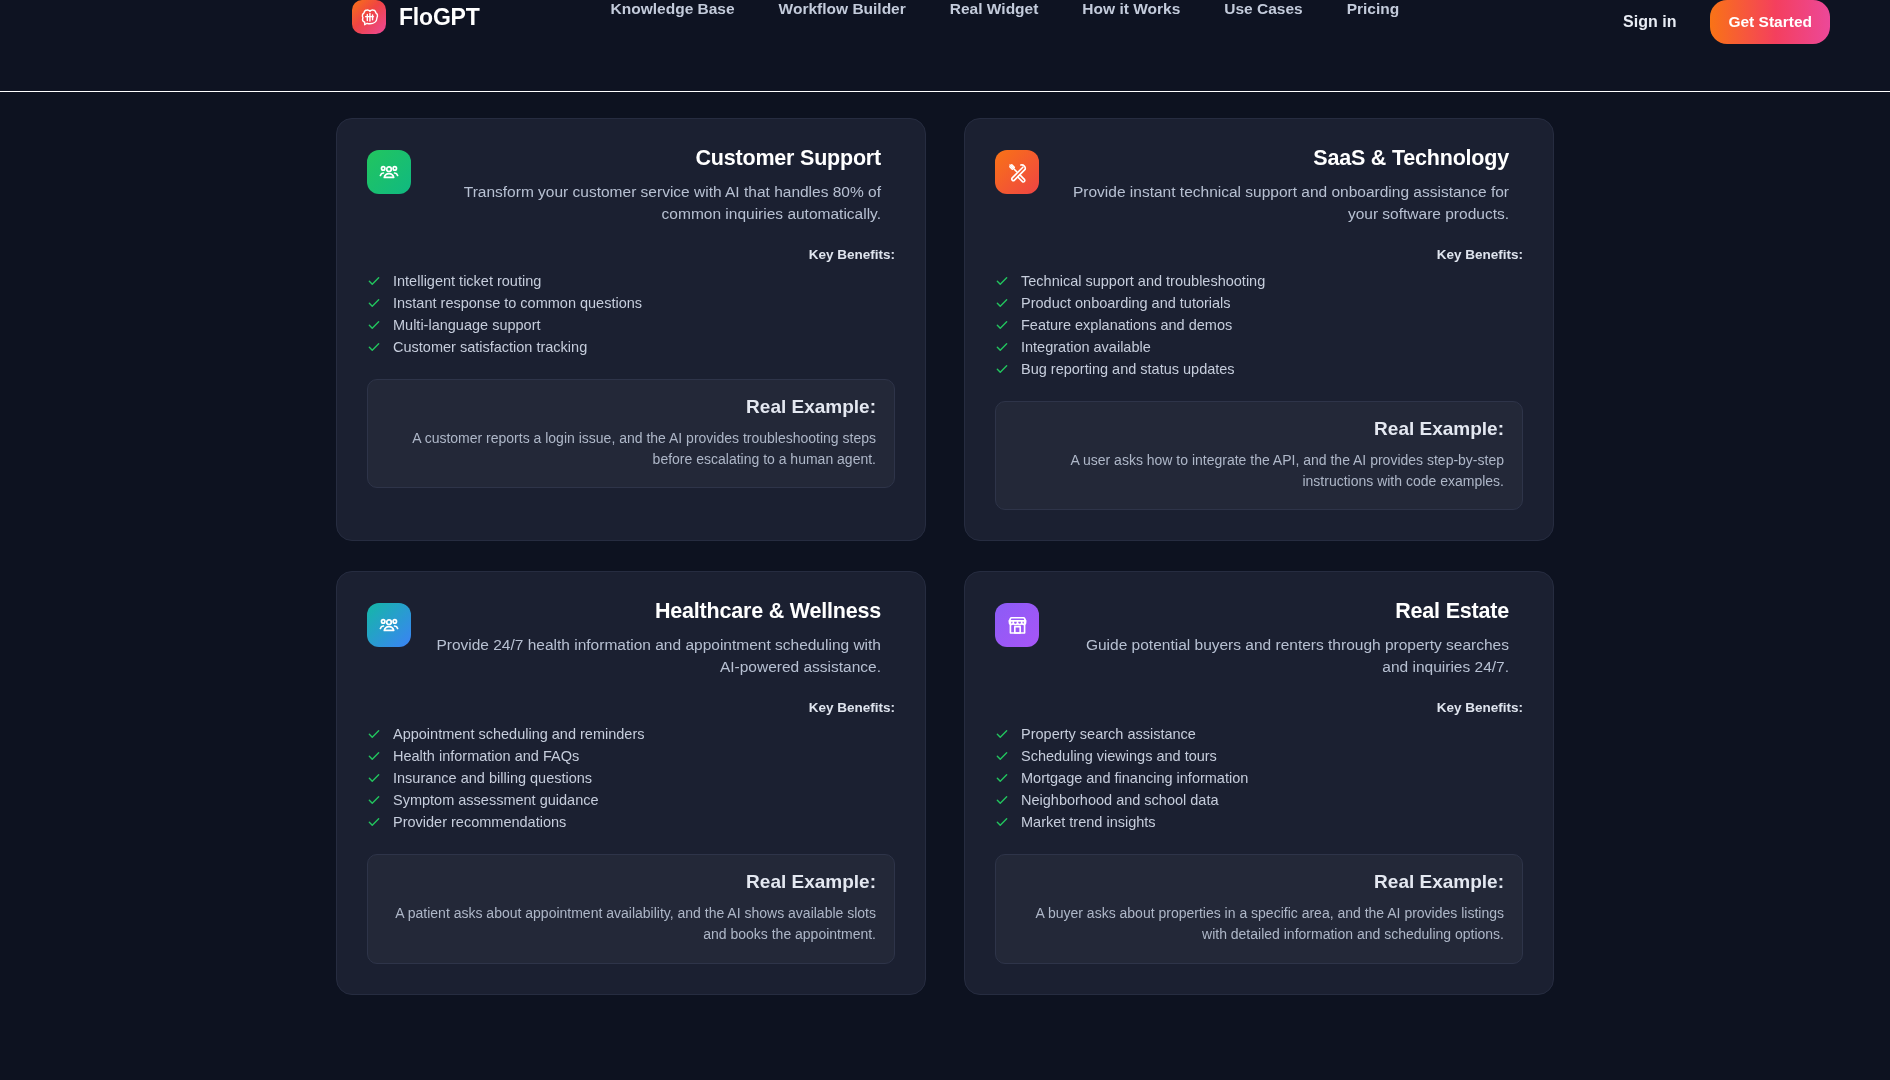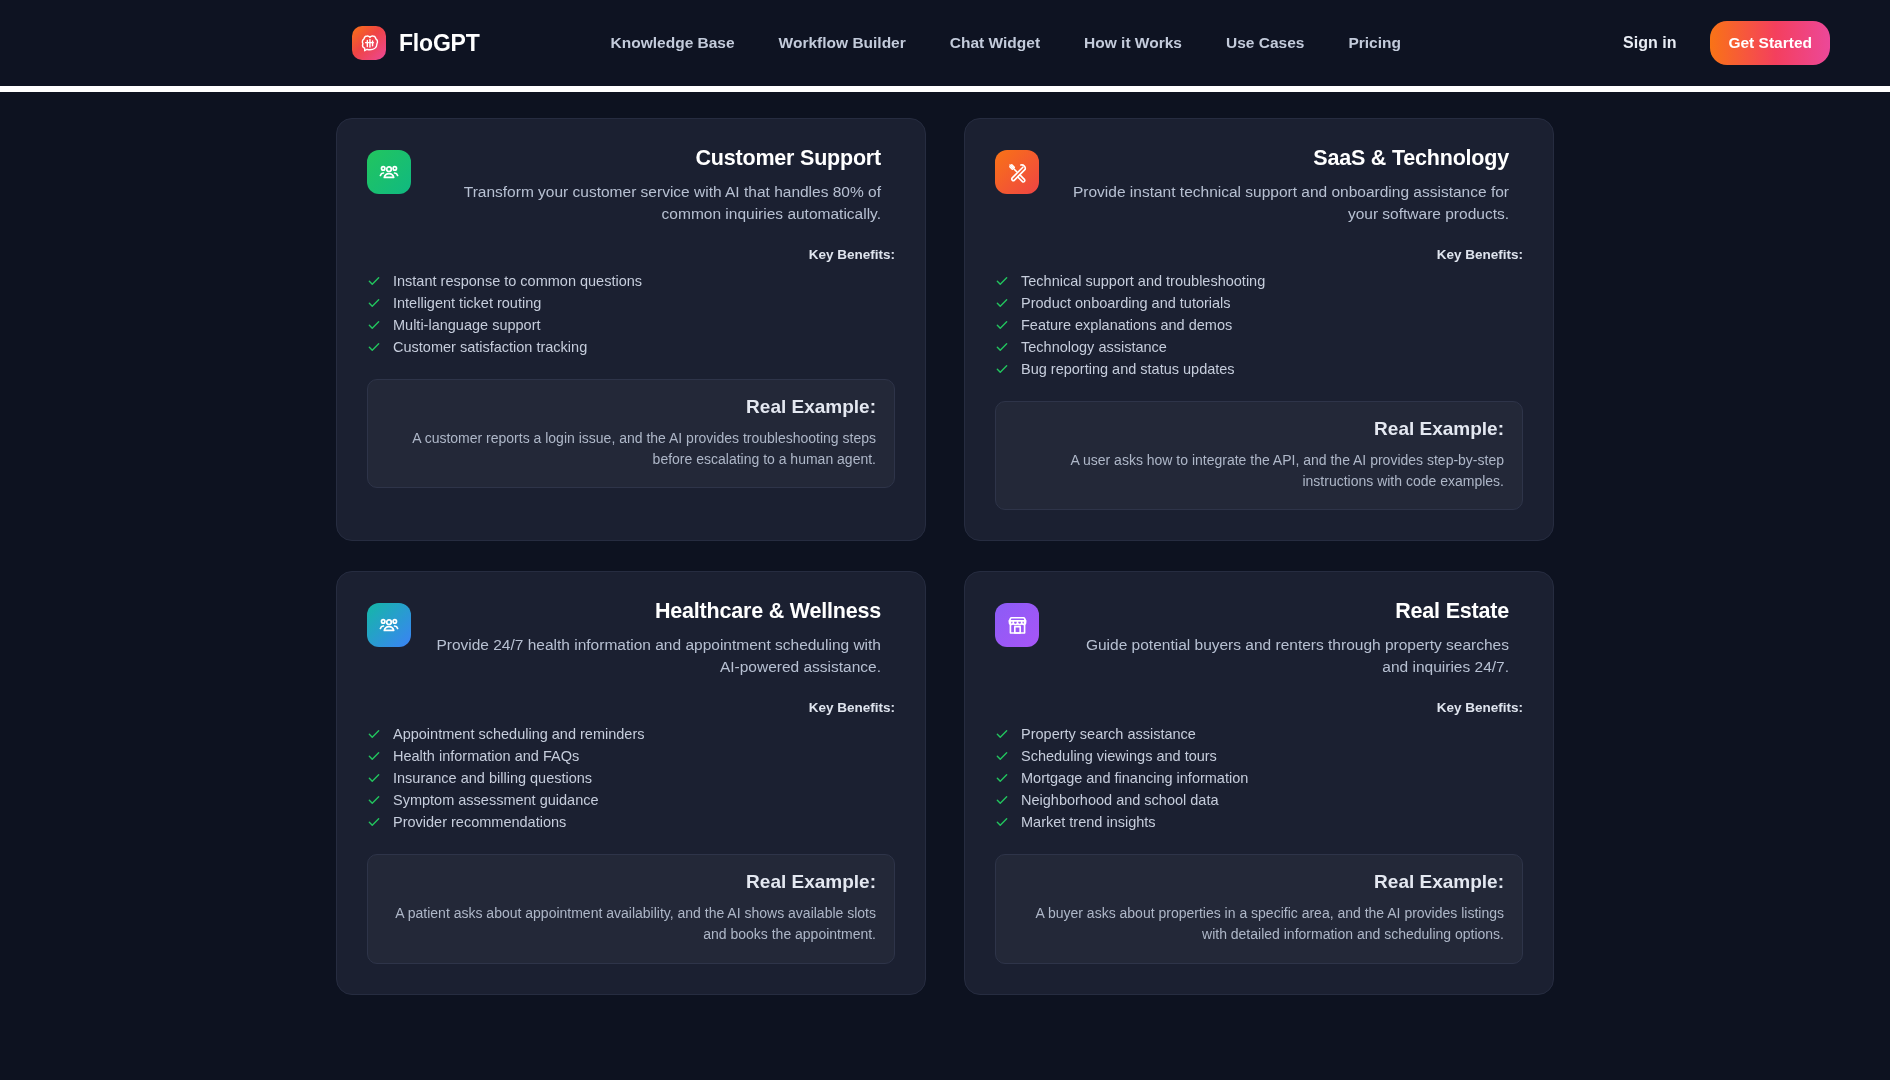--- a/index.html
+++ b/index.html
@@ -9,23 +9,23 @@
     height: 1080px;
     background: #0d1220;
     font-family: "Liberation Sans", sans-serif;
     color: #e6e9f0;
     overflow: hidden;
   }
 
   
   .header {
     height: 92px;
-    border-bottom: 6px solid #ffffff;
+    border-bottom: 1px solid #ffffff;
     display: flex;
-    align-items: center;
+    align-items: flex-start;
     padding: 0 60px 0 352px;
     background: #0e1322;
   }
 
   .brand { display: flex; align-items: center; gap: 13px; }
 
   .brand-logo {
     width: 34px; height: 34px;
     border-radius: 10px;
     background: linear-gradient(135deg, #f97316 0%, #ef4444 45%, #ec4899 100%);
@@ -191,21 +191,21 @@
         <path d="M20.5 12.2a4 4 0 0 0-1.3-5.6 3.6 3.6 0 0 0-3.4-3.1 3.7 3.7 0 0 0-3.3 1.4 3.7 3.7 0 0 0-3.3-1.4A3.6 3.6 0 0 0 5.8 6.6a4 4 0 0 0-1.3 5.6 4 4 0 0 0 2 5.2v2.9l2.7-1.7a8 8 0 0 0 3.3.6c4 0 8-2.3 8-7z"></path>
         <path d="M9.5 8.5v7M12.5 7.5v8.5M15.5 9v5.5M7.5 11h9"></path>
       </svg>
     </span>
     <span class="brand-name">FloGPT</span>
   </div>
 
   <nav class="nav">
     <span class="nav-link">Knowledge Base</span>
     <span class="nav-link">Workflow Builder</span>
-    <span class="nav-link">Chat Widget</span>
+    <span class="nav-link">Real Widget</span>
     <span class="nav-link">How it Works</span>
     <span class="nav-link">Use Cases</span>
     <span class="nav-link">Pricing</span>
   </nav>
 
   <div class="header-right">
     <span class="signin">Sign in</span>
     <button class="get-started">Get Started</button>
   </div>
 </div>
@@ -230,29 +230,29 @@
         </div>
       </div>
       <div class="benefits-label">Key Benefits:</div>
       <ul class="benefits">
         <li class="benefit">
             <span class="check">
               <svg width="14" height="14" viewBox="0 0 24 24" fill="none" stroke="currentColor" stroke-width="2.4" stroke-linecap="round" stroke-linejoin="round">
                 <path d="M4 12.5l5 5L20 6.5"></path>
               </svg>
             </span>
+            <span class="benefit-text">Intelligent ticket routing</span>
+          </li>
+        <li class="benefit">
+            <span class="check">
+              <svg width="14" height="14" viewBox="0 0 24 24" fill="none" stroke="currentColor" stroke-width="2.4" stroke-linecap="round" stroke-linejoin="round">
+                <path d="M4 12.5l5 5L20 6.5"></path>
+              </svg>
+            </span>
             <span class="benefit-text">Instant response to common questions</span>
-          </li>
-        <li class="benefit">
-            <span class="check">
-              <svg width="14" height="14" viewBox="0 0 24 24" fill="none" stroke="currentColor" stroke-width="2.4" stroke-linecap="round" stroke-linejoin="round">
-                <path d="M4 12.5l5 5L20 6.5"></path>
-              </svg>
-            </span>
-            <span class="benefit-text">Intelligent ticket routing</span>
           </li>
         <li class="benefit">
             <span class="check">
               <svg width="14" height="14" viewBox="0 0 24 24" fill="none" stroke="currentColor" stroke-width="2.4" stroke-linecap="round" stroke-linejoin="round">
                 <path d="M4 12.5l5 5L20 6.5"></path>
               </svg>
             </span>
             <span class="benefit-text">Multi-language support</span>
           </li>
         <li class="benefit">
@@ -310,21 +310,21 @@
               </svg>
             </span>
             <span class="benefit-text">Feature explanations and demos</span>
           </li>
         <li class="benefit">
             <span class="check">
               <svg width="14" height="14" viewBox="0 0 24 24" fill="none" stroke="currentColor" stroke-width="2.4" stroke-linecap="round" stroke-linejoin="round">
                 <path d="M4 12.5l5 5L20 6.5"></path>
               </svg>
             </span>
-            <span class="benefit-text">Technology assistance</span>
+            <span class="benefit-text">Integration available</span>
           </li>
         <li class="benefit">
             <span class="check">
               <svg width="14" height="14" viewBox="0 0 24 24" fill="none" stroke="currentColor" stroke-width="2.4" stroke-linecap="round" stroke-linejoin="round">
                 <path d="M4 12.5l5 5L20 6.5"></path>
               </svg>
             </span>
             <span class="benefit-text">Bug reporting and status updates</span>
           </li>
       </ul>

